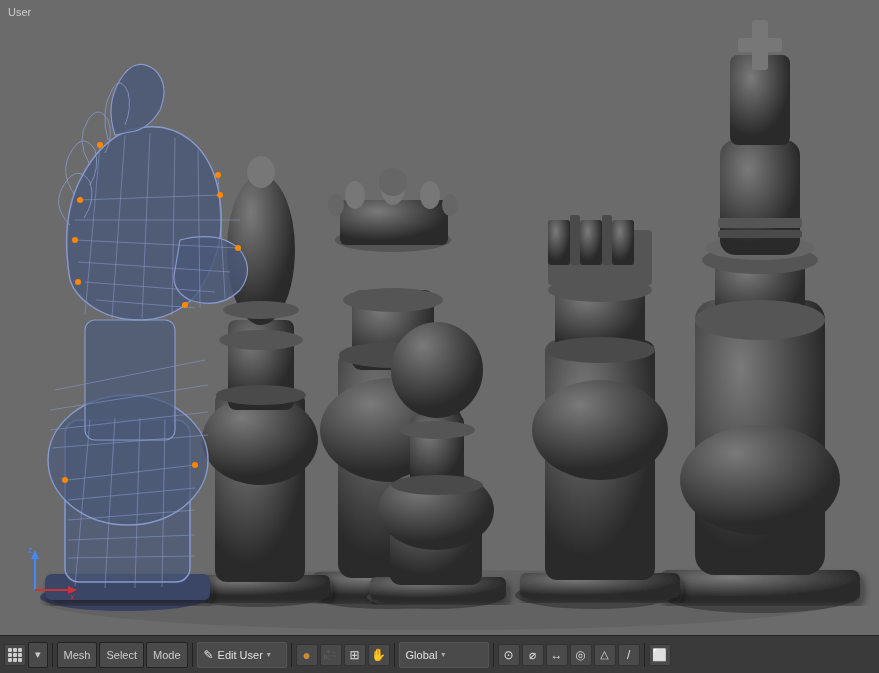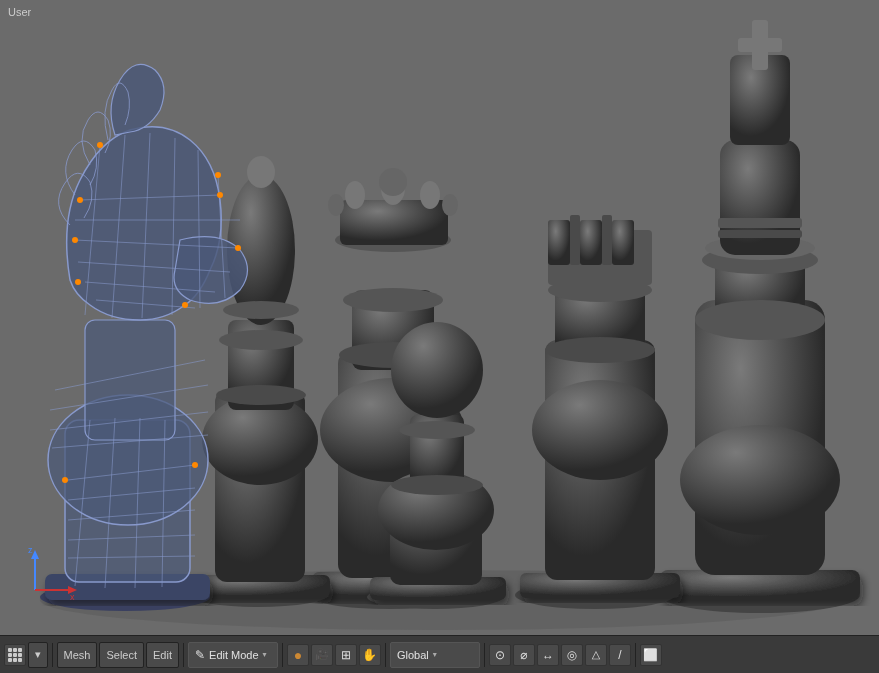--- a/index.html
+++ b/index.html
@@ -360,28 +360,28 @@
 
   <div class="toolbar-btn">
     <span>Mesh</span>
   </div>
 
   <div class="toolbar-btn">
     <span>Select</span>
   </div>
 
   <div class="toolbar-btn">
-    <span>Edit</span>
+    <span>Mode</span>
   </div>
 
   <div class="toolbar-separator"></div>
 
   <div class="mode-dropdown">
     <span style="font-size:12px;">✎</span>
-    <span>Edit Mode</span>
+    <span>Edit User</span>
     <span class="chevron">▾</span>
   </div>
 
   <div class="toolbar-separator"></div>
 
   <div class="icon-box">
     <span style="color:#cc8833;font-size:14px;">●</span>
   </div>
 
   <div class="icon-box">

